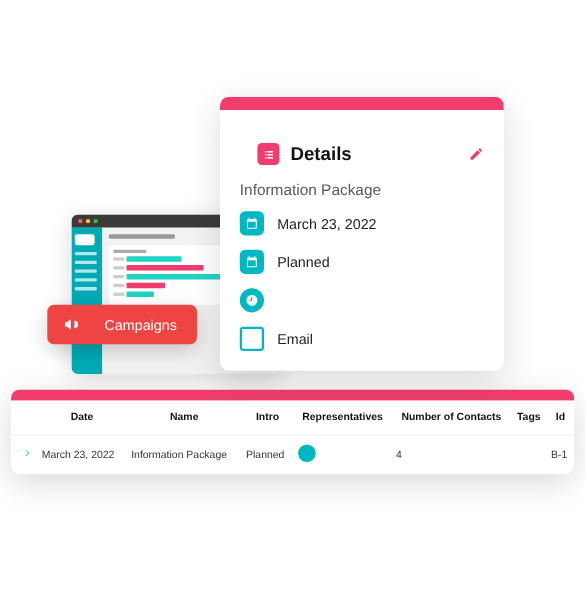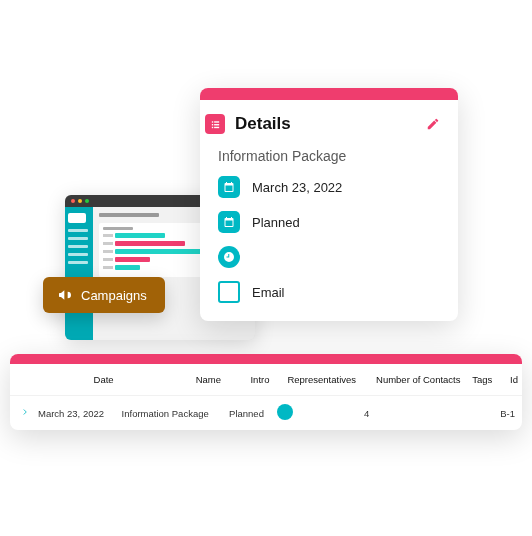--- a/index.html
+++ b/index.html
@@ -48,27 +48,27 @@
   .bg-bar-label { width: 10px; height: 3px; background: #ccc; }
   .bg-bar { height: 5px; border-radius: 1px; }
   .bg-bar.teal { background: #1fd3c6; }
   .bg-bar.pink { background: #ef3d6e; }
 
   
   .campaigns-pill {
     position: absolute;
     left: 43px;
     top: 277px;
-    background: #a16207;
+    background: #ef4444;
     color: #fff;
     border-radius: 6px;
     padding: 10px 18px 10px 14px;
     display: flex;
     align-items: center;
-    gap: 8px;
+    gap: 22px;
     font-size: 13px;
     box-shadow: 0 6px 18px rgba(0,0,0,0.18);
     z-index: 5;
   }
   .megaphone-icon { width: 16px; height: 16px; }
 
   
   .details-card {
     position: absolute;
     left: 200px;
@@ -77,22 +77,23 @@
     background: #fff;
     border-radius: 8px;
     box-shadow: 0 8px 30px rgba(0,0,0,0.14);
     overflow: hidden;
     z-index: 10;
   }
   .details-topbar { height: 12px; background: #ef3d6e; }
   .details-header {
     display: flex;
     align-items: center;
-    padding: 14px 18px 10px 5px;
+    padding: 14px 18px 10px 34px;
     gap: 10px;
+    margin-top: 16px;
   }
   .details-icon-box {
     width: 20px; height: 20px;
     background: #ef3d6e;
     border-radius: 4px;
     display: flex; align-items: center; justify-content: center;
   }
   .details-icon-box svg { width: 11px; height: 11px; }
   .details-title { font-size: 17px; font-weight: 800; color: #111; flex: 1; }
   .edit-icon { width: 14px; height: 14px; fill: #ef3d6e; cursor: pointer; }
@@ -127,22 +128,22 @@
     top: 354px;
     width: 512px;
     background: #fff;
     border-radius: 8px;
     box-shadow: 0 8px 30px rgba(0,0,0,0.15);
     overflow: hidden;
   }
   .table-topbar { height: 10px; background: #ef3d6e; }
   table { width: 100%; border-collapse: collapse; font-size: 9.5px; }
   thead th {
-    text-align: right;
-    font-weight: 400;
+    text-align: center;
+    font-weight: 700;
     color: #111;
     padding: 10px 4px;
   }
   thead th:first-child { padding-left: 10px; width: 18px; }
   tbody td {
     padding: 8px 4px;
     color: #333;
     border-top: 1px solid #f1f1f1;
     vertical-align: middle;
   }

